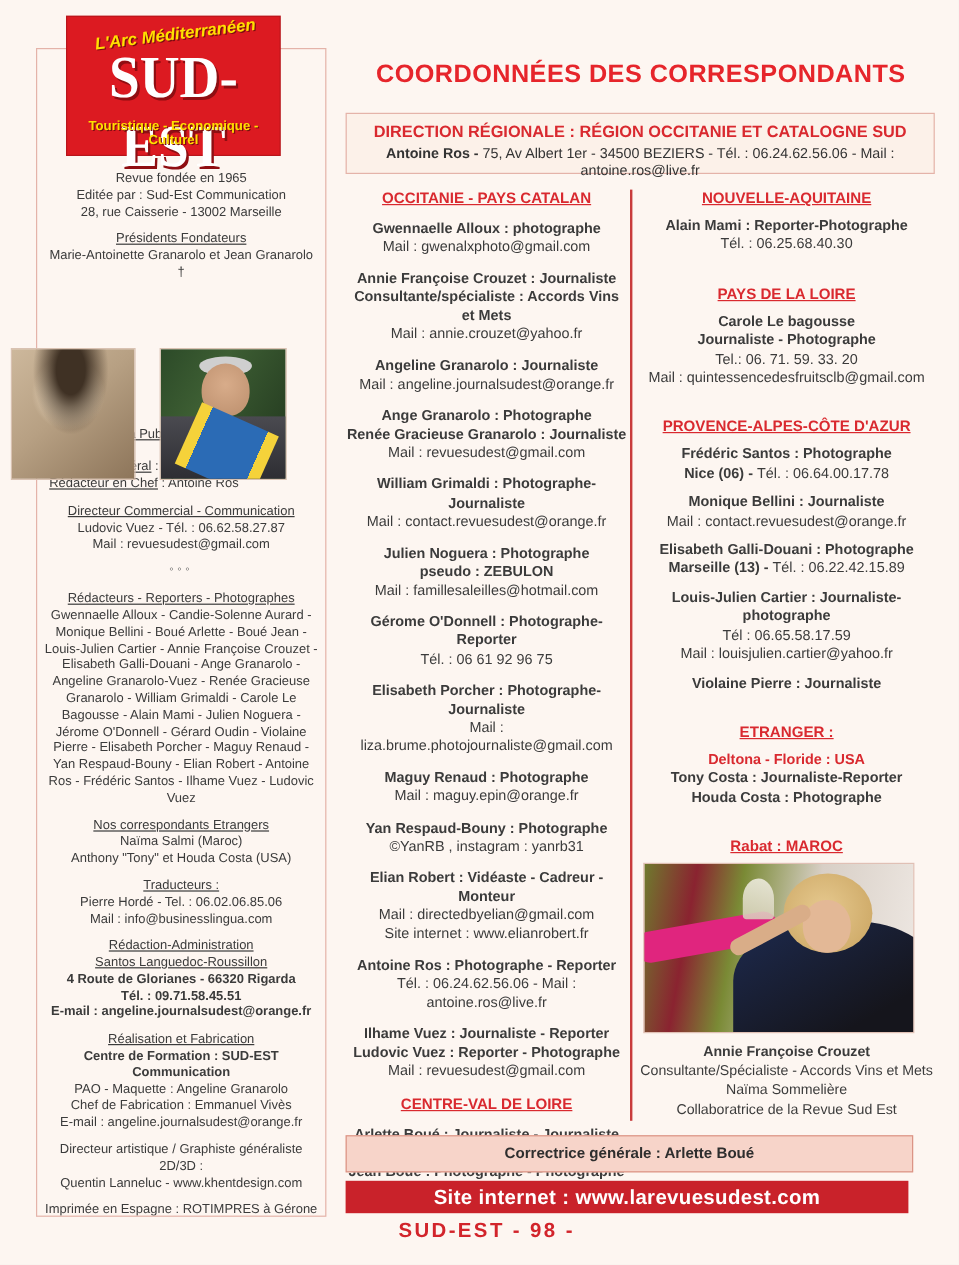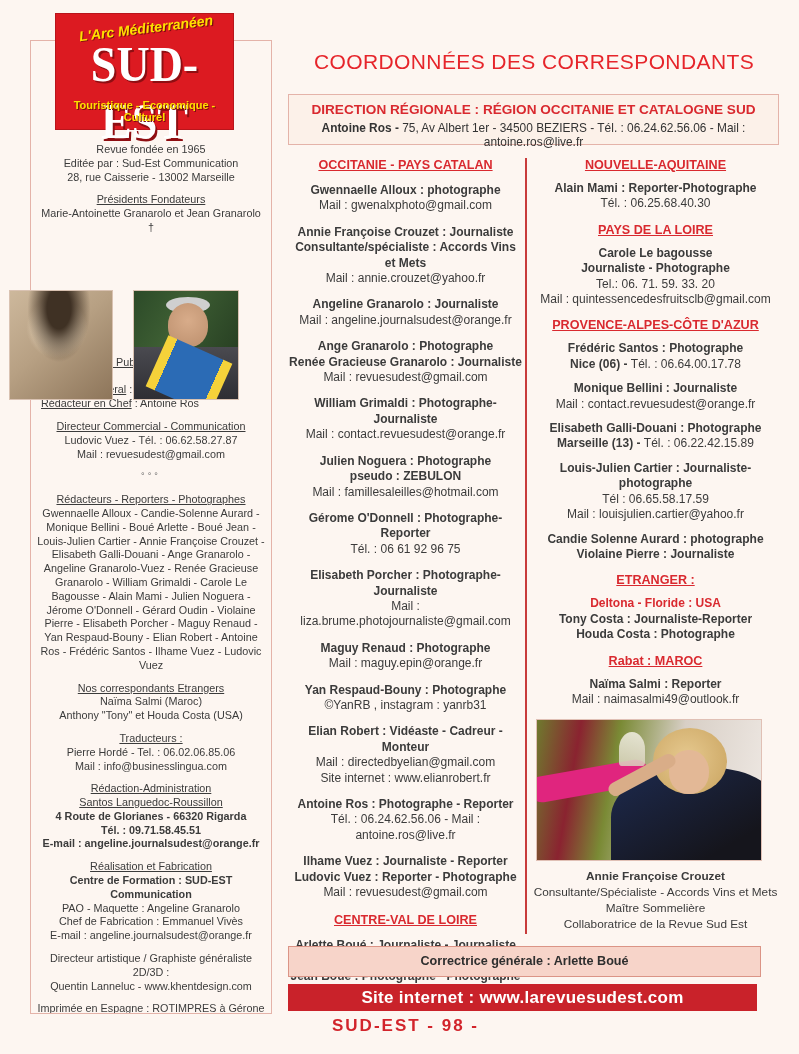--- a/index.html
+++ b/index.html
@@ -31,32 +31,32 @@
       radial-gradient(circle at 46% 34%, #ead9bf 0 13%, transparent 34%),
       linear-gradient(140deg,#cdb89c 0%,#b7a083 45%,#8d755a 100%)}
   .photo-man{left:133px;top:290px;width:106px;height:110px;overflow:hidden;
     background:linear-gradient(120deg,#2c4a28 0%,#3d5e33 35%,#20351d 100%)}
   .photo-man .face{position:absolute;left:34px;top:12px;width:40px;height:44px;border-radius:50% 50% 45% 45%;background:radial-gradient(circle at 50% 40%,#d8ac8a,#bb8e6c)}
   .photo-man .hair{position:absolute;left:32px;top:6px;width:44px;height:16px;border-radius:50%;background:#cfcfcf}
   .photo-man .suit{position:absolute;left:0;bottom:0;width:100%;height:52px;background:linear-gradient(180deg,#4a4a50,#2e2e33)}
   .photo-man .sash{position:absolute;left:20px;top:56px;width:70px;height:56px;background:linear-gradient(90deg,#f5d23a 0 14%,#2b6bb5 14% 86%,#f5d23a 86%);transform:rotate(24deg)}
 
   
-  .main-title{position:absolute;left:288px;top:50px;width:492px;text-align:center;color:#e6252b;font-weight:400;font-size:21px;letter-spacing:.4px}
+  .main-title{position:absolute;left:288px;top:50px;width:492px;text-align:center;color:#e6252b;font-weight:700;font-size:21px;letter-spacing:.4px}
   .dir-box{position:absolute;left:288px;top:94px;width:491px;height:51px;background:var(--dir-bg);border:1px solid var(--pink-border);text-align:center;padding-top:7px}
   .dir-title{color:var(--red);font-weight:700;font-size:13.6px}
   .dir-line{font-size:11.9px;margin-top:4px;color:#333}
 
   
   .col{position:absolute;top:155px;text-align:center}
   .col-left{left:289px;width:233px}
   .col-right{left:531px;width:249px}
   .divider{position:absolute;left:525px;top:158px;width:2px;height:776px;background:#c83c3c}
   .sec-h{color:var(--red);font-weight:700;text-decoration:underline;font-size:12.6px;margin-top:13px}
-  .col-right .sec-h{margin-top:11px}
+  .col-right .sec-h{margin-top:26px}
   .sec-h:first-child{margin-top:3px}
   .item{margin-top:11px}
   .col-right .item{margin-top:9px}
   .col .ln{font-size:12px;line-height:15.4px}
 
   
   .photo-annie{position:absolute;left:536px;top:719px;width:226px;height:142px;border:1px solid #e0c0b5;overflow:hidden;
     background:linear-gradient(100deg,#6f7a2e 0%,#8a2330 18%,#7a8a35 34%,#d8cfc6 60%,#efe9e4 100%)}
   .photo-annie .streak{position:absolute;left:-8px;top:48px;width:120px;height:26px;background:#e0257e;transform:rotate(-10deg);border-radius:12px}
   .photo-annie .jacket{position:absolute;right:-20px;bottom:-18px;width:170px;height:110px;border-radius:45% 40% 0 0;background:linear-gradient(150deg,#1d2a4f,#15151c 70%)}
@@ -254,21 +254,20 @@
       <div class="item">
         <div class="ln b">Elisabeth Galli-Douani : Photographe</div>
         <div class="ln"><span class="b">Marseille (13) - </span>Tél. : 06.22.42.15.89</div>
       </div>
       <div class="item">
         <div class="ln b">Louis-Julien Cartier : Journaliste-photographe</div>
         <div class="ln">Tél : 06.65.58.17.59</div>
         <div class="ln">Mail : louisjulien.cartier@yahoo.fr</div>
       </div>
       <div class="item">
-        <div class="ln b">Candie Solenne Aurard : photographe</div>
         <div class="ln b">Violaine Pierre : Journaliste</div>
       </div>
       <div class="sec-h">ETRANGER :</div>
       <div class="item">
         <div class="ln b red">Deltona - Floride :  USA</div>
         <div class="ln b">Tony Costa : Journaliste-Reporter</div>
         <div class="ln b">Houda Costa : Photographe</div>
       </div>
       <div class="sec-h">Rabat : MAROC</div>
       <div class="item">
@@ -281,21 +280,21 @@
     <div class="streak"></div>
     <div class="jacket"></div>
     <div class="hair"></div>
     <div class="face"></div>
     <div class="arm"></div>
     <div class="glass"></div>
   </div>
   <div class="caption">
       <div class="ln b">Annie Françoise Crouzet</div>
       <div class="ln">Consultante/Spécialiste - Accords Vins et Mets</div>
-      <div class="ln">Maître Sommelière</div>
+      <div class="ln">Naïma Sommelière</div>
       <div class="ln">Collaboratrice de la Revue Sud Est</div>
     </div>
 
   <div class="correctrice">Correctrice  générale : Arlette Boué</div>
   <div class="site-bar">Site internet   : www.larevuesudest.com</div>
   <div class="footer">SUD-EST   - 98 -</div>
 
 </div>
 
 </body></html>

